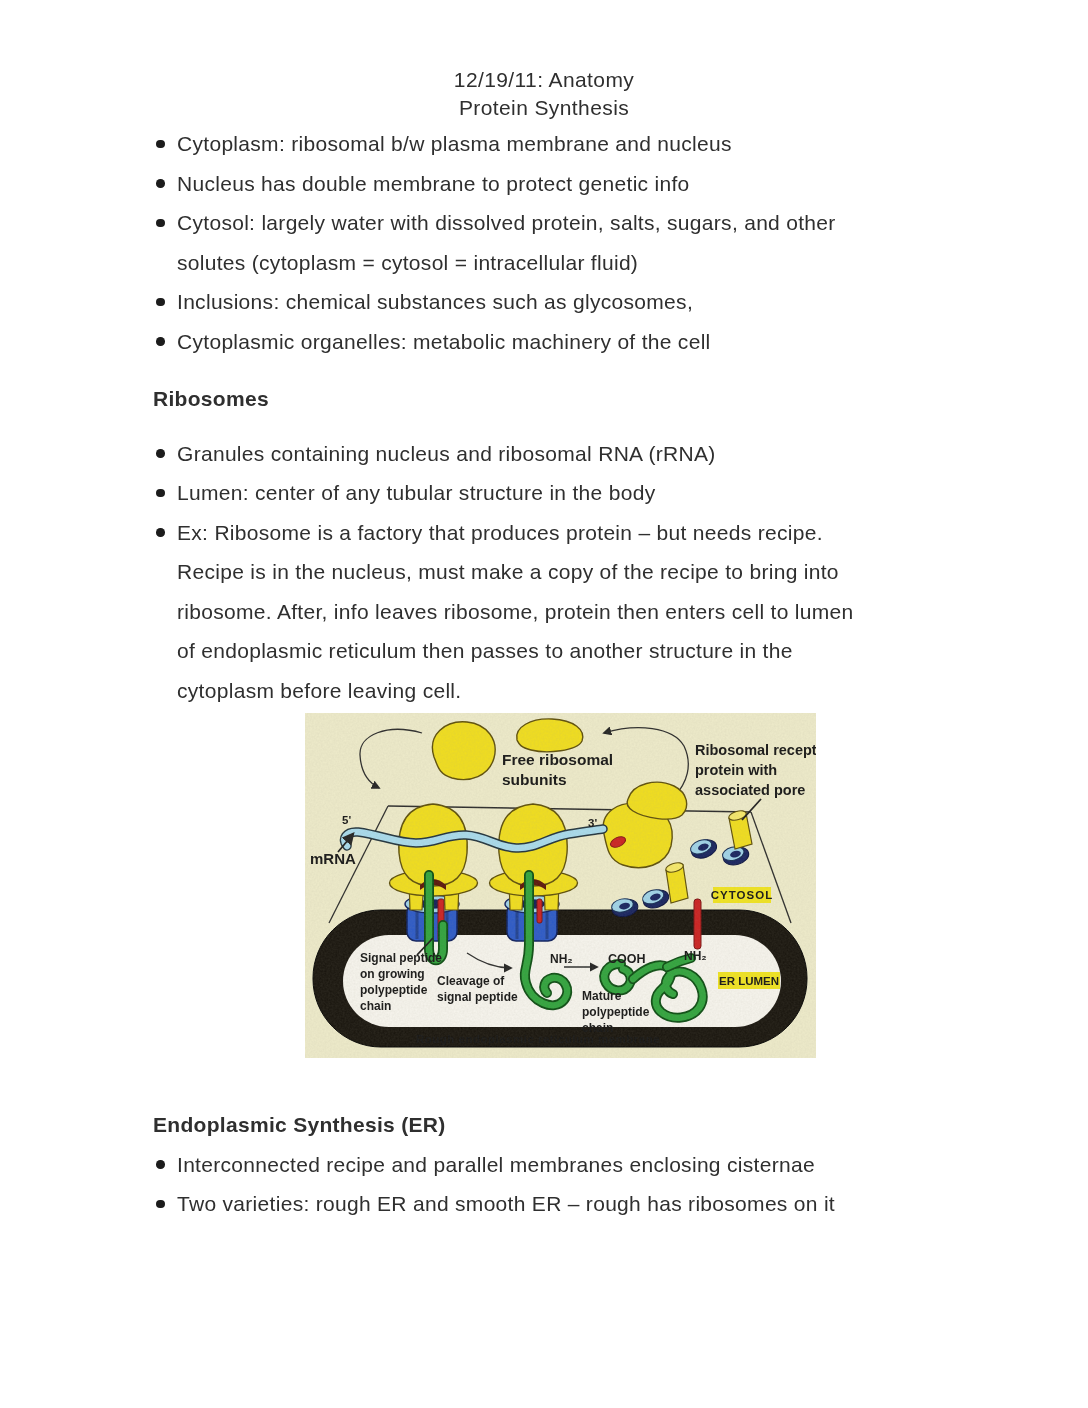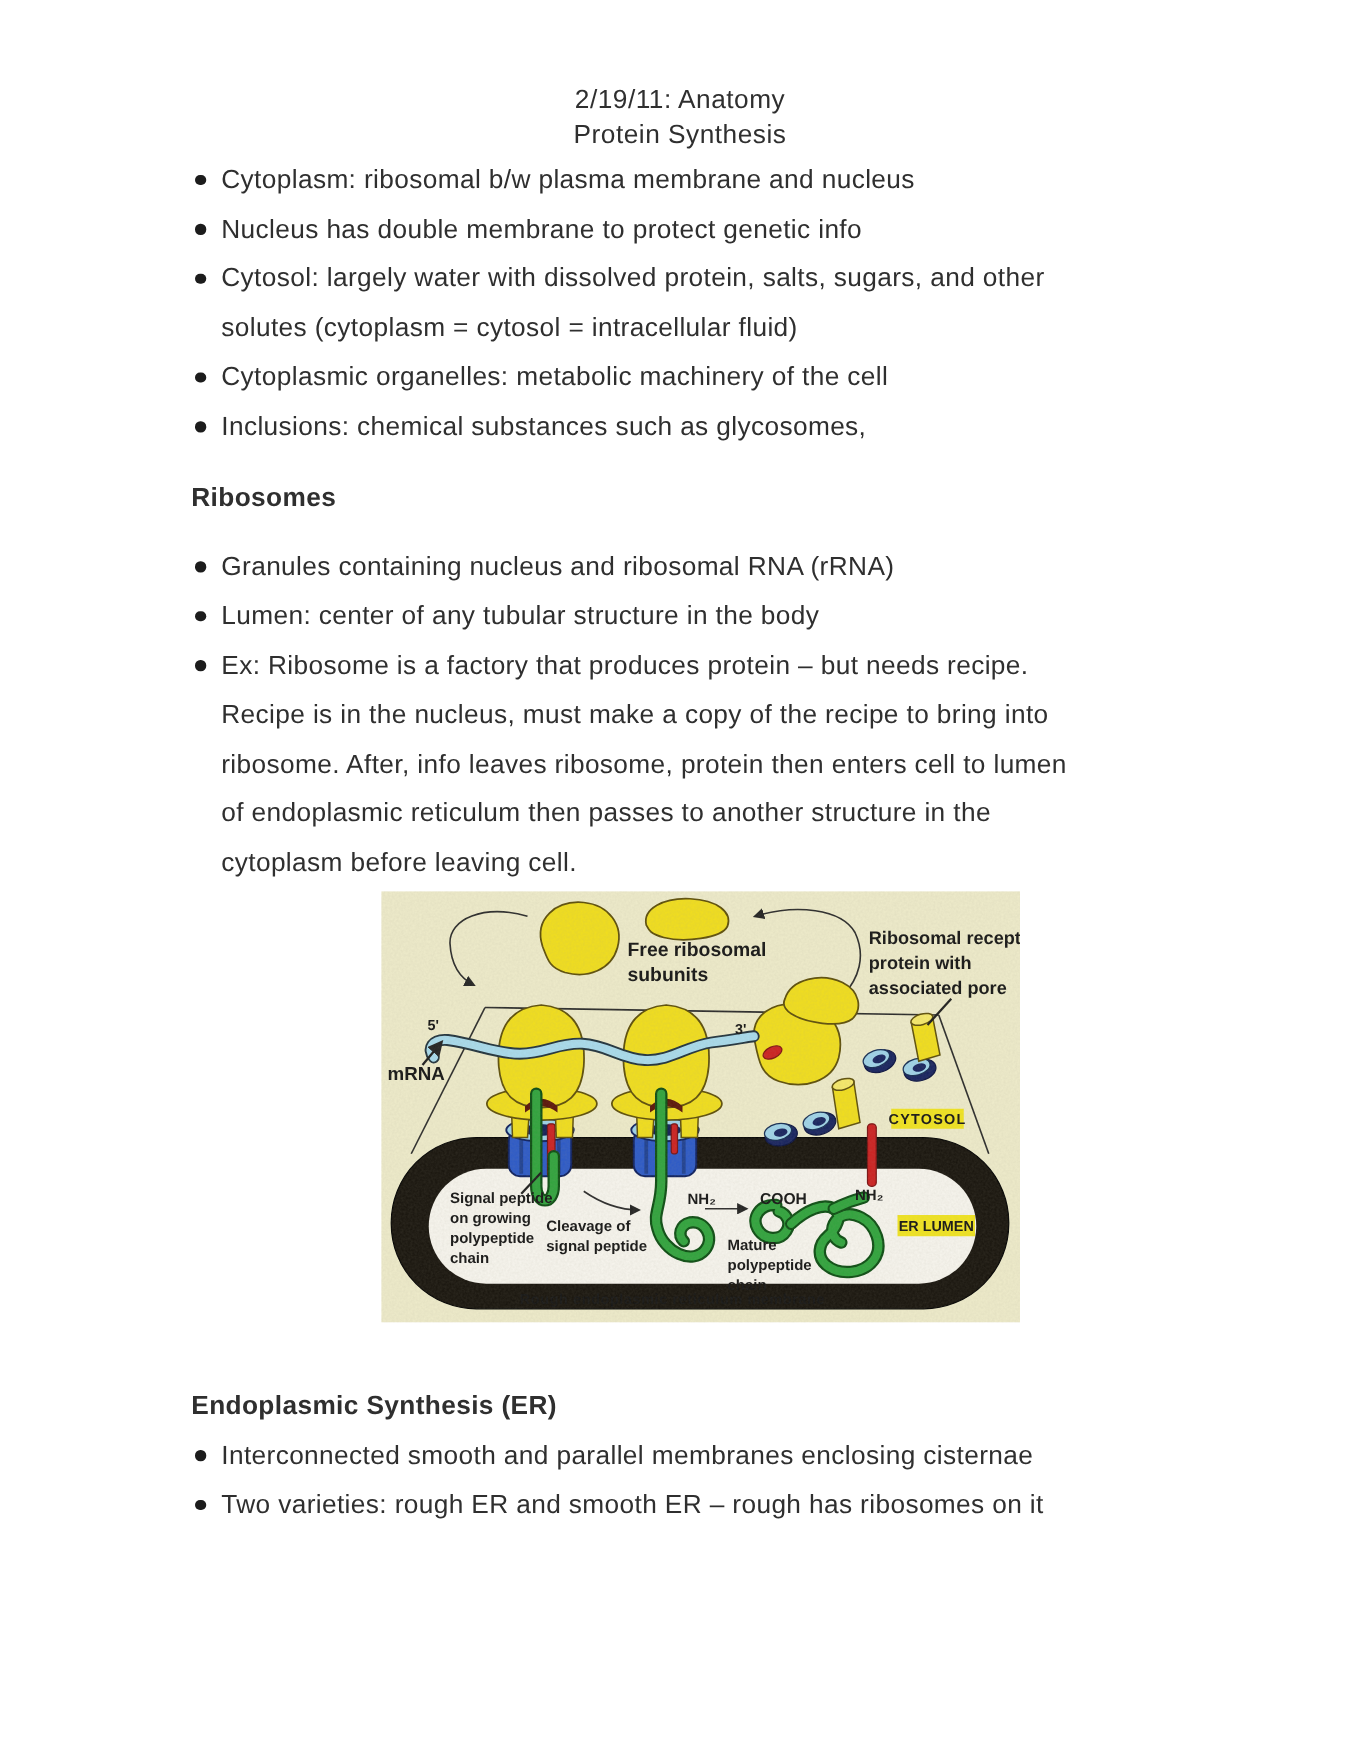--- a/index.html
+++ b/index.html
@@ -29,31 +29,31 @@
   .mIn{fill:none;stroke:#a9dcee;stroke-width:6.5;stroke-linecap:round;}
   .bl{font-family:"Liberation Sans",sans-serif;font-weight:bold;fill:#141414;}
   .redbar{fill:#cc2020;stroke:#7a1010;stroke-width:1;}
 </style>
 </head>
 <body>
 
 <div class="page">
 
   <div class="title">
-    <div>2/19/11: Anatomy</div>
+    <div>12/19/11: Anatomy</div>
     <div>Protein Synthesis</div>
   </div>
 
   <ul class="notes" id="list1">
     <li><span class="dot"></span><span class="txt">Cytoplasm: ribosomal b/w plasma membrane and nucleus</span></li>
     <li><span class="dot"></span><span class="txt">Nucleus has double membrane to protect genetic info</span></li>
     <li><span class="dot"></span><span class="txt">Cytosol: largely water with dissolved protein, salts, sugars, and other
 solutes (cytoplasm = cytosol = intracellular fluid)</span></li>
+    <li><span class="dot"></span><span class="txt">Inclusions: chemical substances such as glycosomes,</span></li>
     <li><span class="dot"></span><span class="txt">Cytoplasmic organelles: metabolic machinery of the cell</span></li>
-    <li><span class="dot"></span><span class="txt">Inclusions: chemical substances such as glycosomes,</span></li>
   </ul>
 
   <div class="h">Ribosomes</div>
 
   <ul class="notes" id="list2">
     <li><span class="dot"></span><span class="txt">Granules containing nucleus and ribosomal RNA (rRNA)</span></li>
     <li><span class="dot"></span><span class="txt">Lumen: center of any tubular structure in the body</span></li>
     <li><span class="dot"></span><span class="txt">Ex: Ribosome is a factory that produces protein – but needs recipe.
 Recipe is in the nucleus, must make a copy of the recipe to bring into
 ribosome. After, info leaves ribosome, protein then enters cell to lumen
@@ -214,17 +214,17 @@
 
       <text class="bl" x="233" y="330" font-size="11.5" text-anchor="middle" letter-spacing=".5" fill="#c6cc35">Rough endoplasmic reticulum membrane</text>
 
       <rect width="511" height="345" filter="url(#grain)"></rect>
     </svg>
   </figure>
 
   <div class="h er">Endoplasmic Synthesis (ER)</div>
 
   <ul class="notes" id="list3">
-    <li><span class="dot"></span><span class="txt">Interconnected smooth and parallel membranes enclosing cisternae</span></li>
+    <li><span class="dot"></span><span class="txt">Interconnected recipe and parallel membranes enclosing cisternae</span></li>
     <li><span class="dot"></span><span class="txt">Two varieties: rough ER and smooth ER – rough has ribosomes on it</span></li>
   </ul>
 
 </div>
 
 </body></html>

